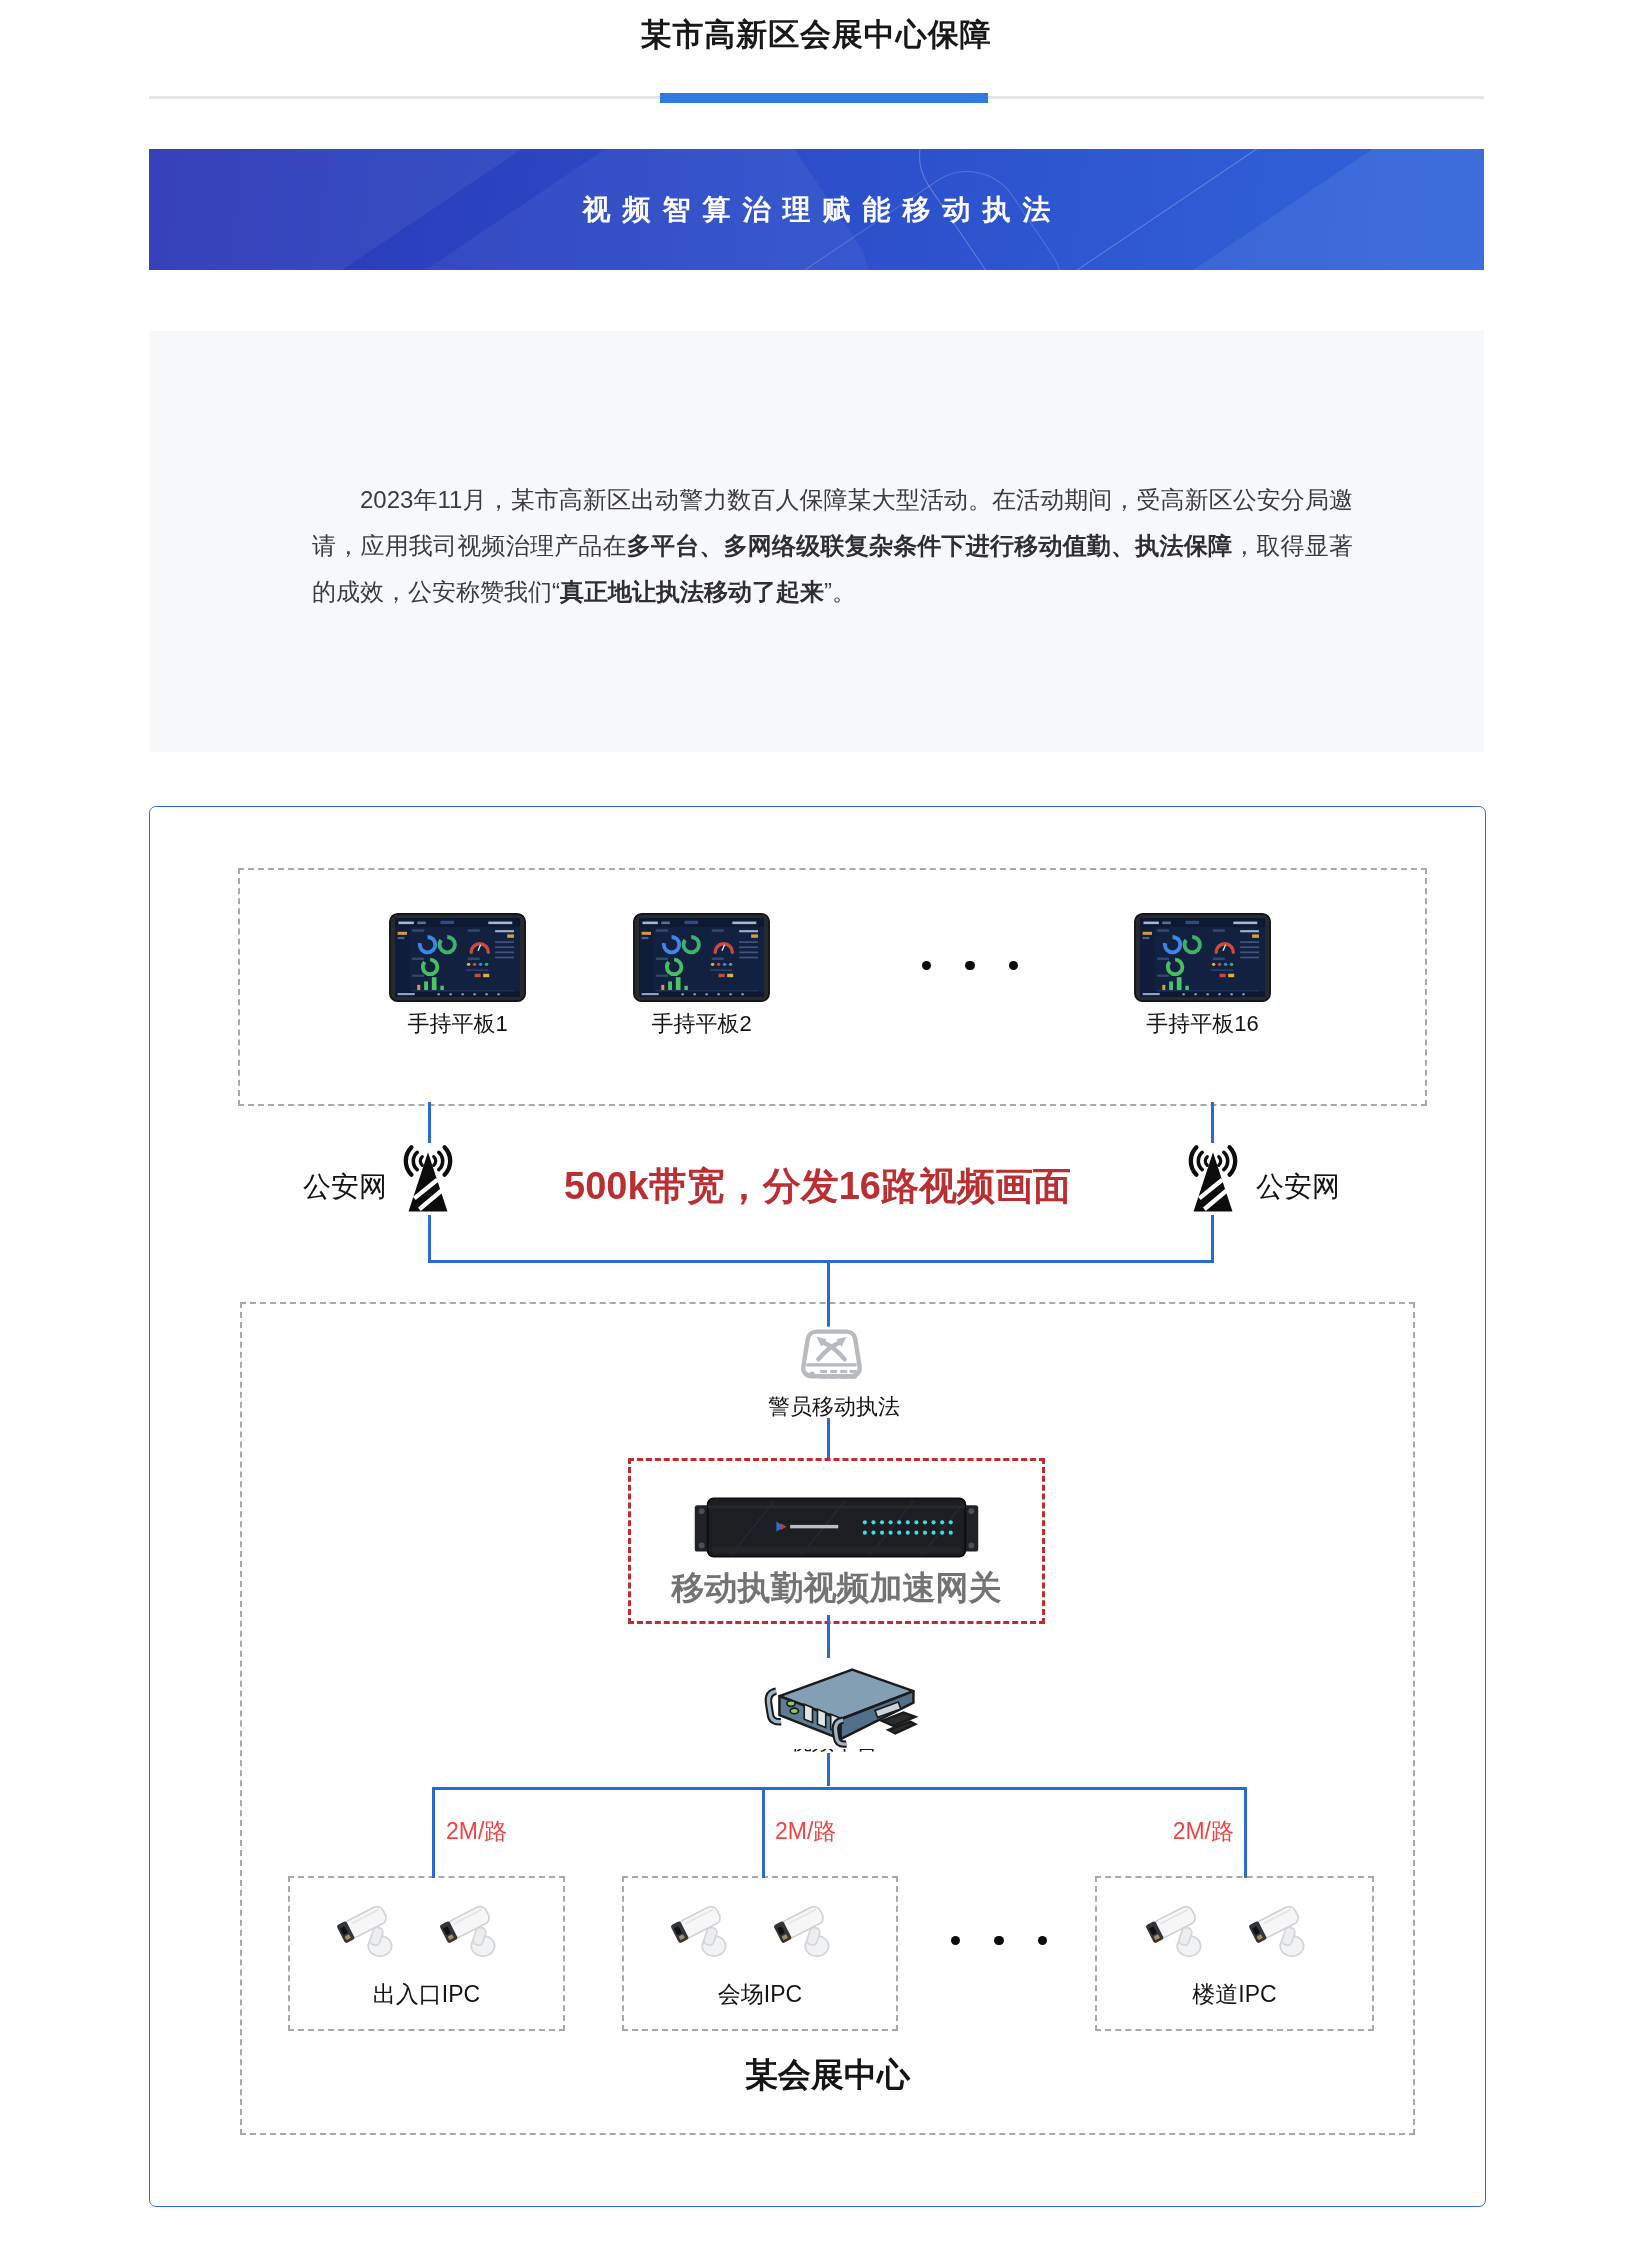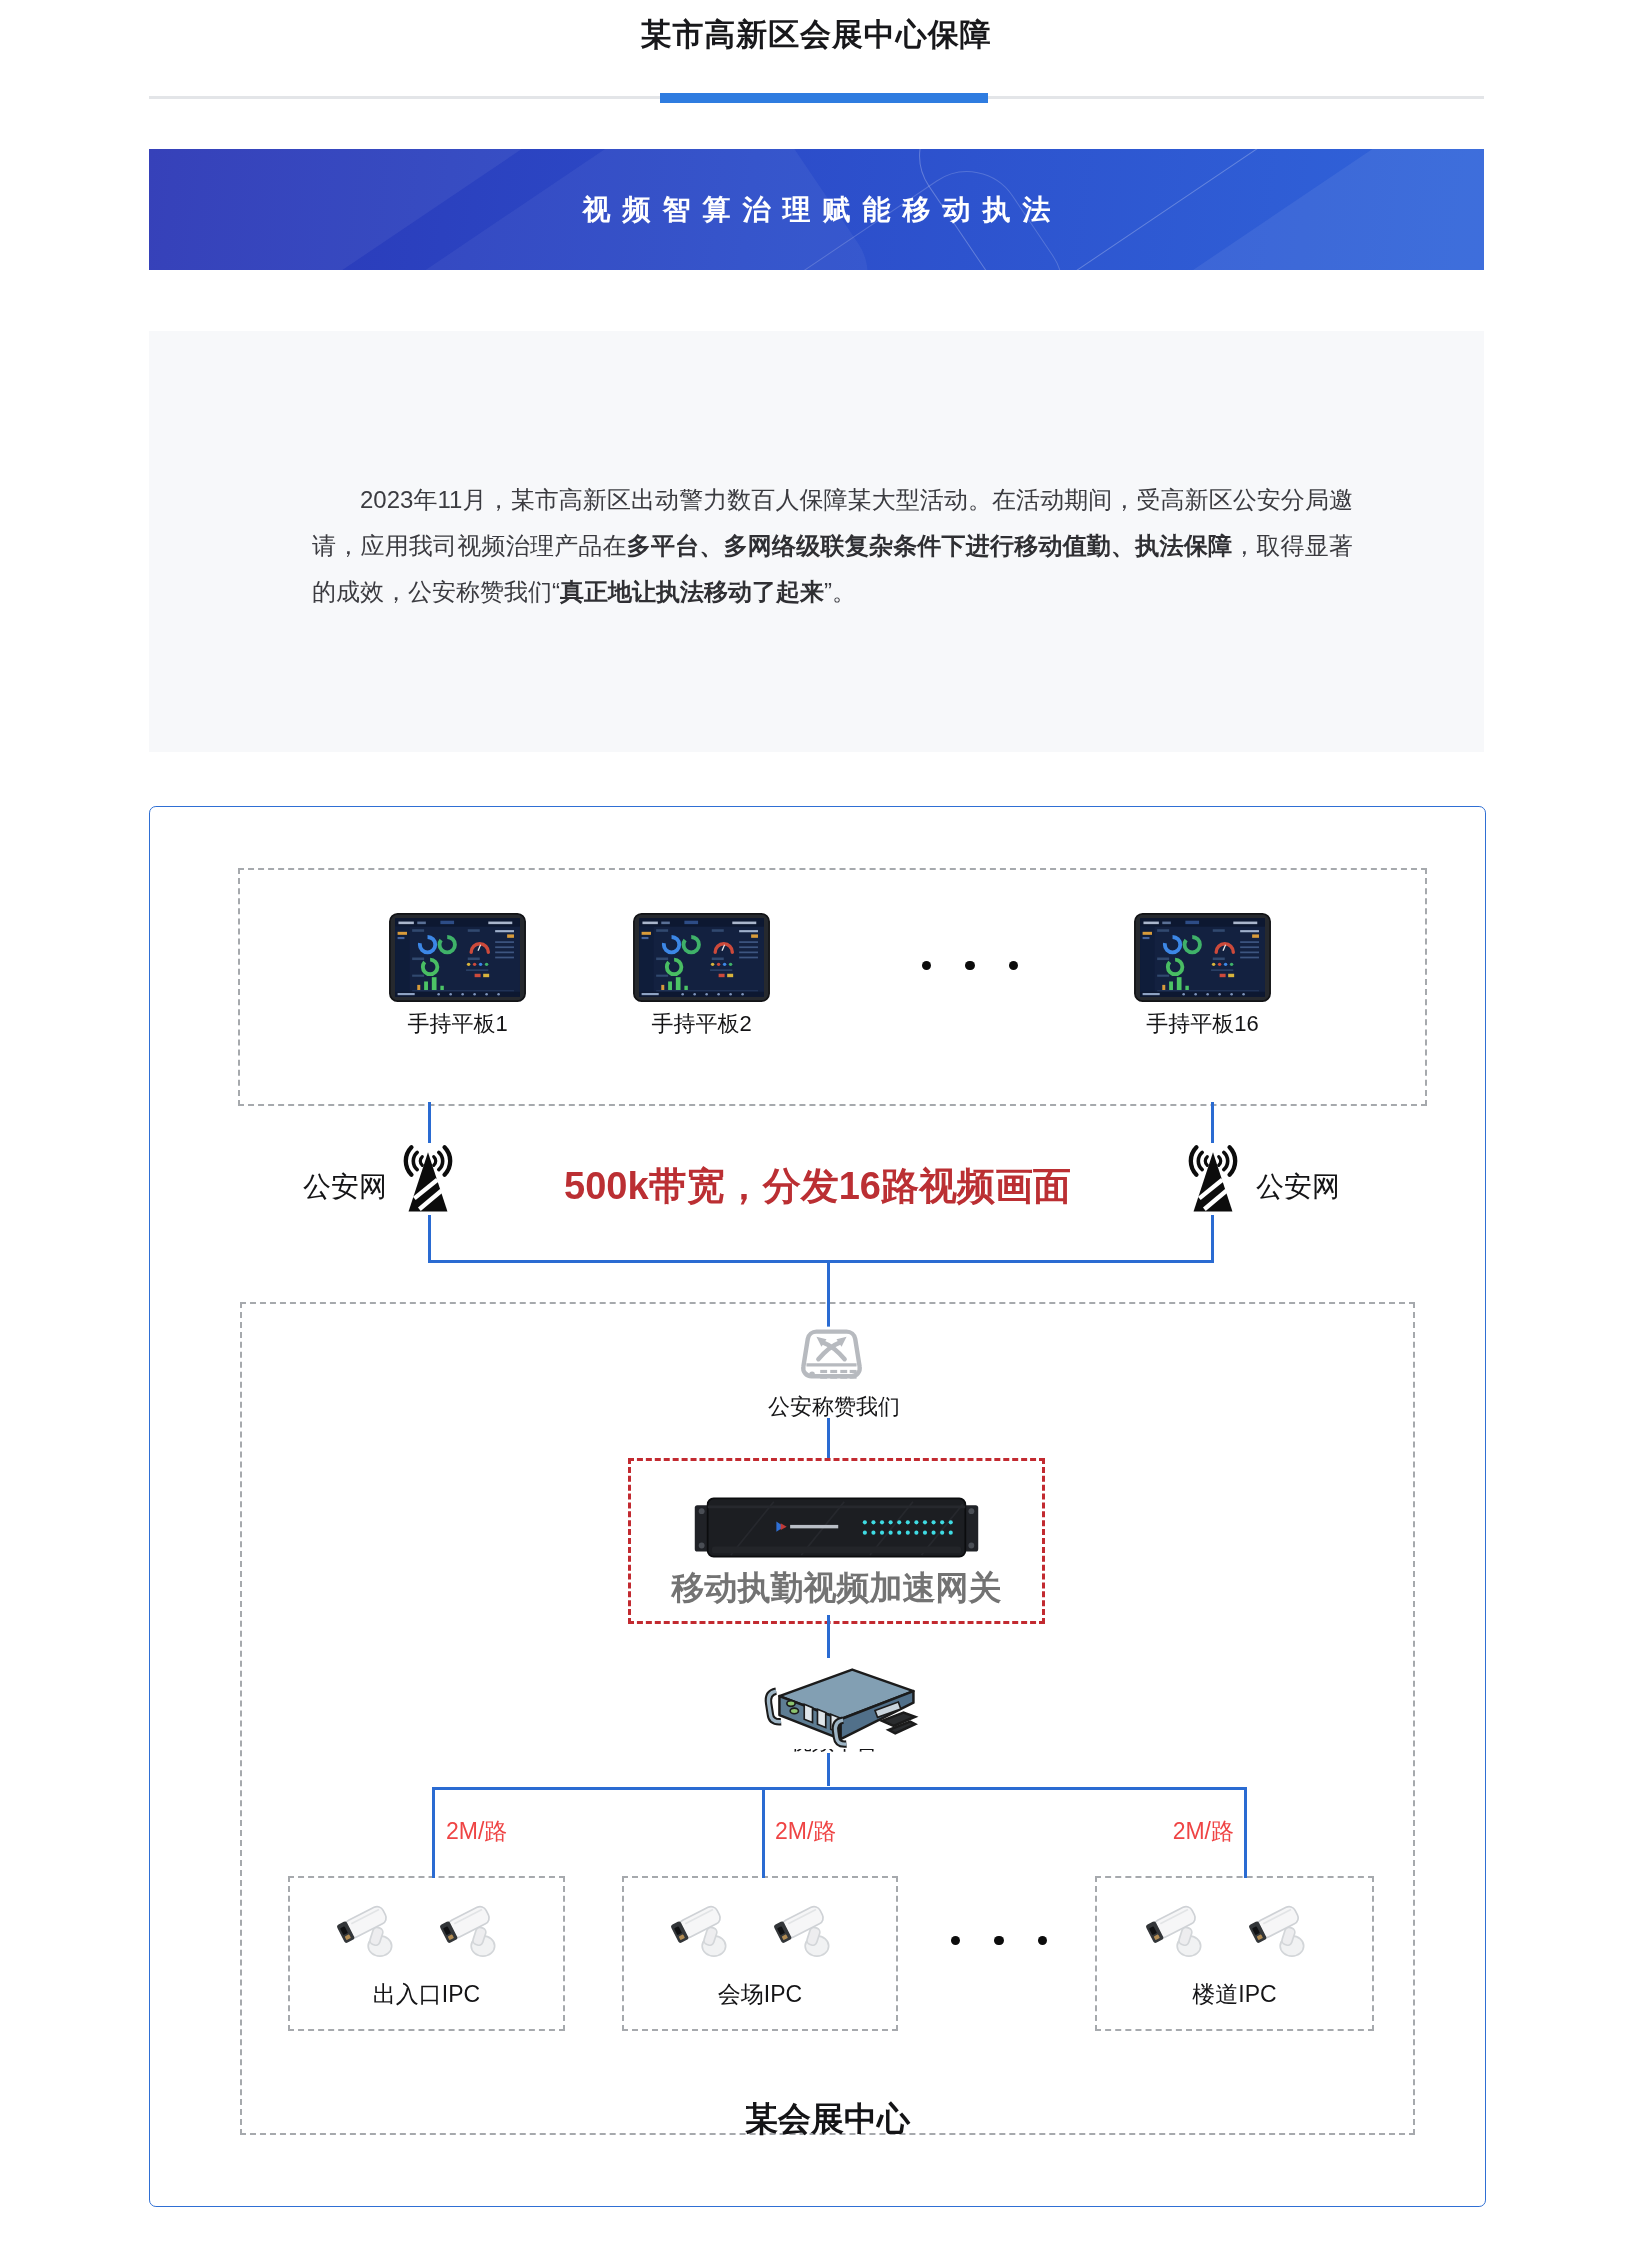--- a/index.html
+++ b/index.html
@@ -282,21 +282,21 @@
       <use href="#sym-tower"></use>
     </svg>
   <div class="abs tower-label" style="left:1106px;top:361px;width:100px;text-align:left;">公安网</div>
 
   <div class="abs red-note">500k带宽，分发16路视频画面</div>
 
   <div class="abs dashed-box venue-box">
     <svg class="abs gateway-icon" style="left:555px;top:22px;" viewBox="0 0 80 74" width="69" height="64">
         <use href="#sym-gateway"></use>
       </svg>
-    <div class="abs node-label" style="left:502px;top:88px;width:180px;">公安称赞我们</div>
+    <div class="abs node-label" style="left:502px;top:88px;width:180px;">警员移动执法</div>
 
     <div class="abs red-box">
       <svg class="server" viewBox="0 0 334 78" width="287" height="67">
           <use href="#sym-server"></use>
         </svg>
       <div class="accel-label">移动执勤视频加速网关</div>
     </div>
 
     <svg class="abs platform-icon" style="left:506px;top:354px;" viewBox="0 0 206 106" width="177" height="91">
         <use href="#sym-platform"></use>
@@ -338,21 +338,21 @@
     <div class="abs cam-box" style="left:853px;width:275px;">
       <svg class="camera" style="left:43px;top:15.5px;" viewBox="0 0 88 78" width="76" height="67">
           <use href="#sym-camera"></use>
         </svg>
       <svg class="camera" style="left:146px;top:15.5px;" viewBox="0 0 88 78" width="76" height="67">
           <use href="#sym-camera"></use>
         </svg>
       <div class="cam-label">楼道IPC</div>
     </div>
 
-    <div class="abs zone-title" style="left:0;top:749px;width:100%;margin-top:44px;">某会展中心</div>
+    <div class="abs zone-title" style="left:0;top:749px;width:100%;">某会展中心</div>
   </div>
 
   <div class="abs vline" style="left:677px;top:611px;height:40px;"></div>
   <div class="abs vline" style="left:677px;top:808px;height:46px;"></div>
   <div class="abs vline" style="left:677px;top:946px;height:33px;"></div>
 
 </div>
 
 
 </body></html>

